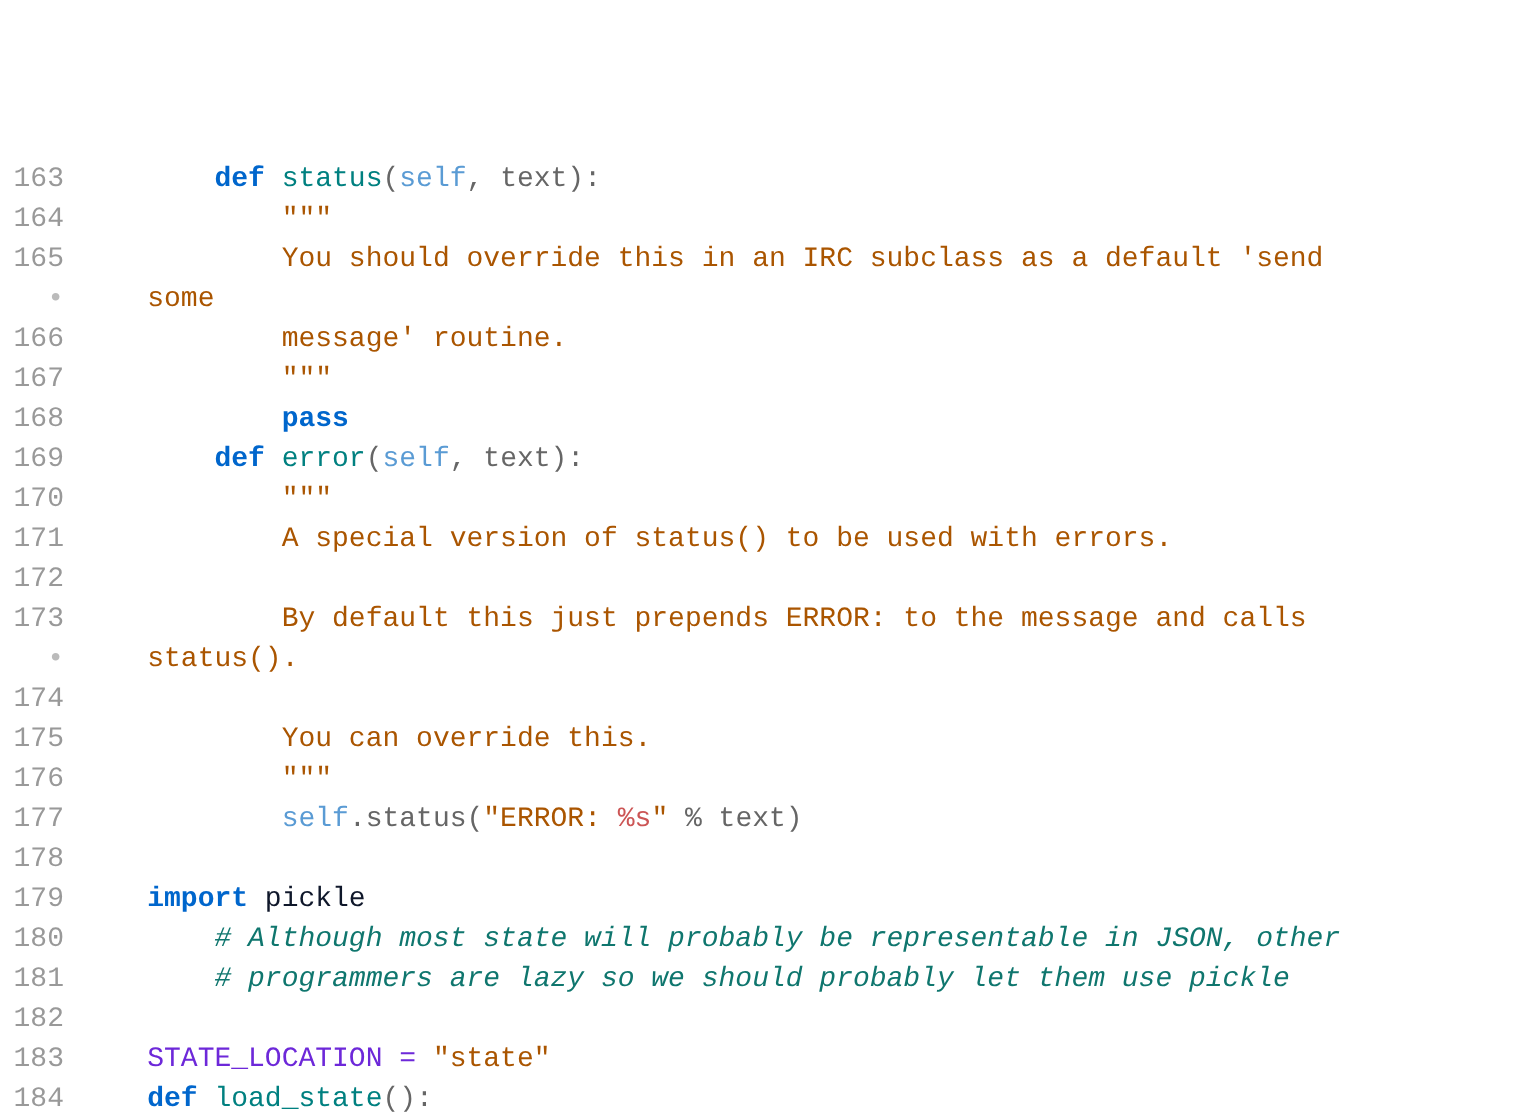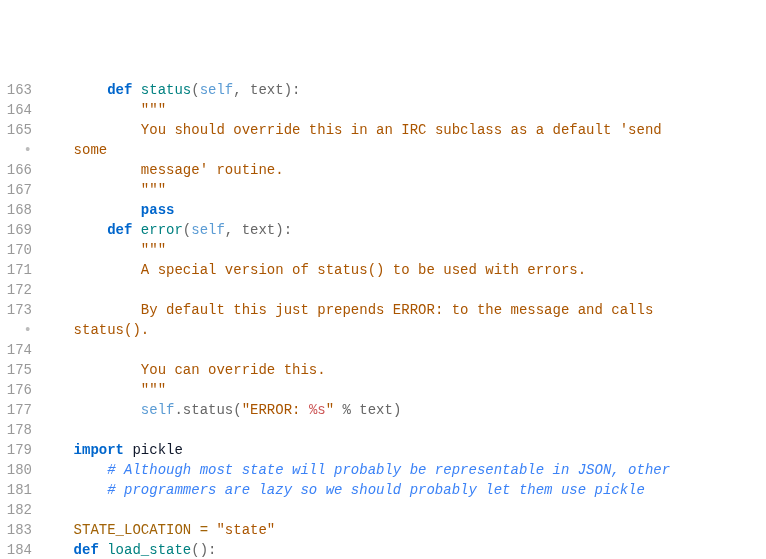--- a/index.html
+++ b/index.html
@@ -34,24 +34,24 @@
     }
     .code {
       flex: 1;
       white-space: pre;
     }
     .kw { color: #0066cc; font-weight: bold; }
     .fn { color: #008080; }
     .param { color: #5a9bd4; }
     .str { color: #aa5500; }
     .fmt { color: #cc5555; }
-    .cmt { color: #3b82f6; font-style: italic; }
+    .cmt { color: #0f766e; font-style: italic; }
     .op { color: #666666; }
     .name { color: #0f172a; }
-    .const { color: #a16207; margin-top: 17px; }
+    .const { color: #6d28d9; margin-top: 17px; }
   </style>
 </head>
 <body>
 
 
 
 <div class="editor"><div class="line"><div class="gutter">163</div><div class="code"><span>        </span><span class="kw">def </span><span class="fn">status</span><span class="op">(</span><span class="param">self</span><span class="op">, text):</span></div></div><div class="line"><div class="gutter">164</div><div class="code"><span>            </span><span class="str">"""</span></div></div><div class="line"><div class="gutter">165</div><div class="code"><span>            </span><span class="str">You should override this in an IRC subclass as a default 'send </span></div></div><div class="line"><div class="gutter dot">•</div><div class="code"><span>    </span><span class="str">some</span></div></div><div class="line"><div class="gutter">166</div><div class="code"><span>            </span><span class="str">message' routine.</span></div></div><div class="line"><div class="gutter">167</div><div class="code"><span>            </span><span class="str">"""</span></div></div><div class="line"><div class="gutter">168</div><div class="code"><span>            </span><span class="kw">pass</span></div></div><div class="line"><div class="gutter">169</div><div class="code"><span>        </span><span class="kw">def </span><span class="fn">error</span><span class="op">(</span><span class="param">self</span><span class="op">, text):</span></div></div><div class="line"><div class="gutter">170</div><div class="code"><span>            </span><span class="str">"""</span></div></div><div class="line"><div class="gutter">171</div><div class="code"><span>            </span><span class="str">A special version of status() to be used with errors.</span></div></div><div class="line"><div class="gutter">172</div><div class="code"><span></span></div></div><div class="line"><div class="gutter">173</div><div class="code"><span>            </span><span class="str">By default this just prepends ERROR: to the message and calls </span></div></div><div class="line"><div class="gutter dot">•</div><div class="code"><span>    </span><span class="str">status().</span></div></div><div class="line"><div class="gutter">174</div><div class="code"><span></span></div></div><div class="line"><div class="gutter">175</div><div class="code"><span>            </span><span class="str">You can override this.</span></div></div><div class="line"><div class="gutter">176</div><div class="code"><span>            </span><span class="str">"""</span></div></div><div class="line"><div class="gutter">177</div><div class="code"><span>            </span><span class="param">self</span><span class="op">.status(</span><span class="str">"ERROR: </span><span class="fmt">%s</span><span class="str">"</span><span class="op"> % text)</span></div></div><div class="line"><div class="gutter">178</div><div class="code"><span></span></div></div><div class="line"><div class="gutter">179</div><div class="code"><span>    </span><span class="kw">import </span><span class="name">pickle</span></div></div><div class="line"><div class="gutter">180</div><div class="code"><span>        </span><span class="cmt"># Although most state will probably be representable in JSON, other</span></div></div><div class="line"><div class="gutter">181</div><div class="code"><span>        </span><span class="cmt"># programmers are lazy so we should probably let them use pickle</span></div></div><div class="line"><div class="gutter">182</div><div class="code"><span></span></div></div><div class="line"><div class="gutter">183</div><div class="code"><span>    </span><span class="const">STATE_LOCATION = </span><span class="str">"state"</span></div></div><div class="line"><div class="gutter">184</div><div class="code"><span>    </span><span class="kw">def </span><span class="fn">load_state</span><span class="op">():</span></div></div></div>
 
 
 

